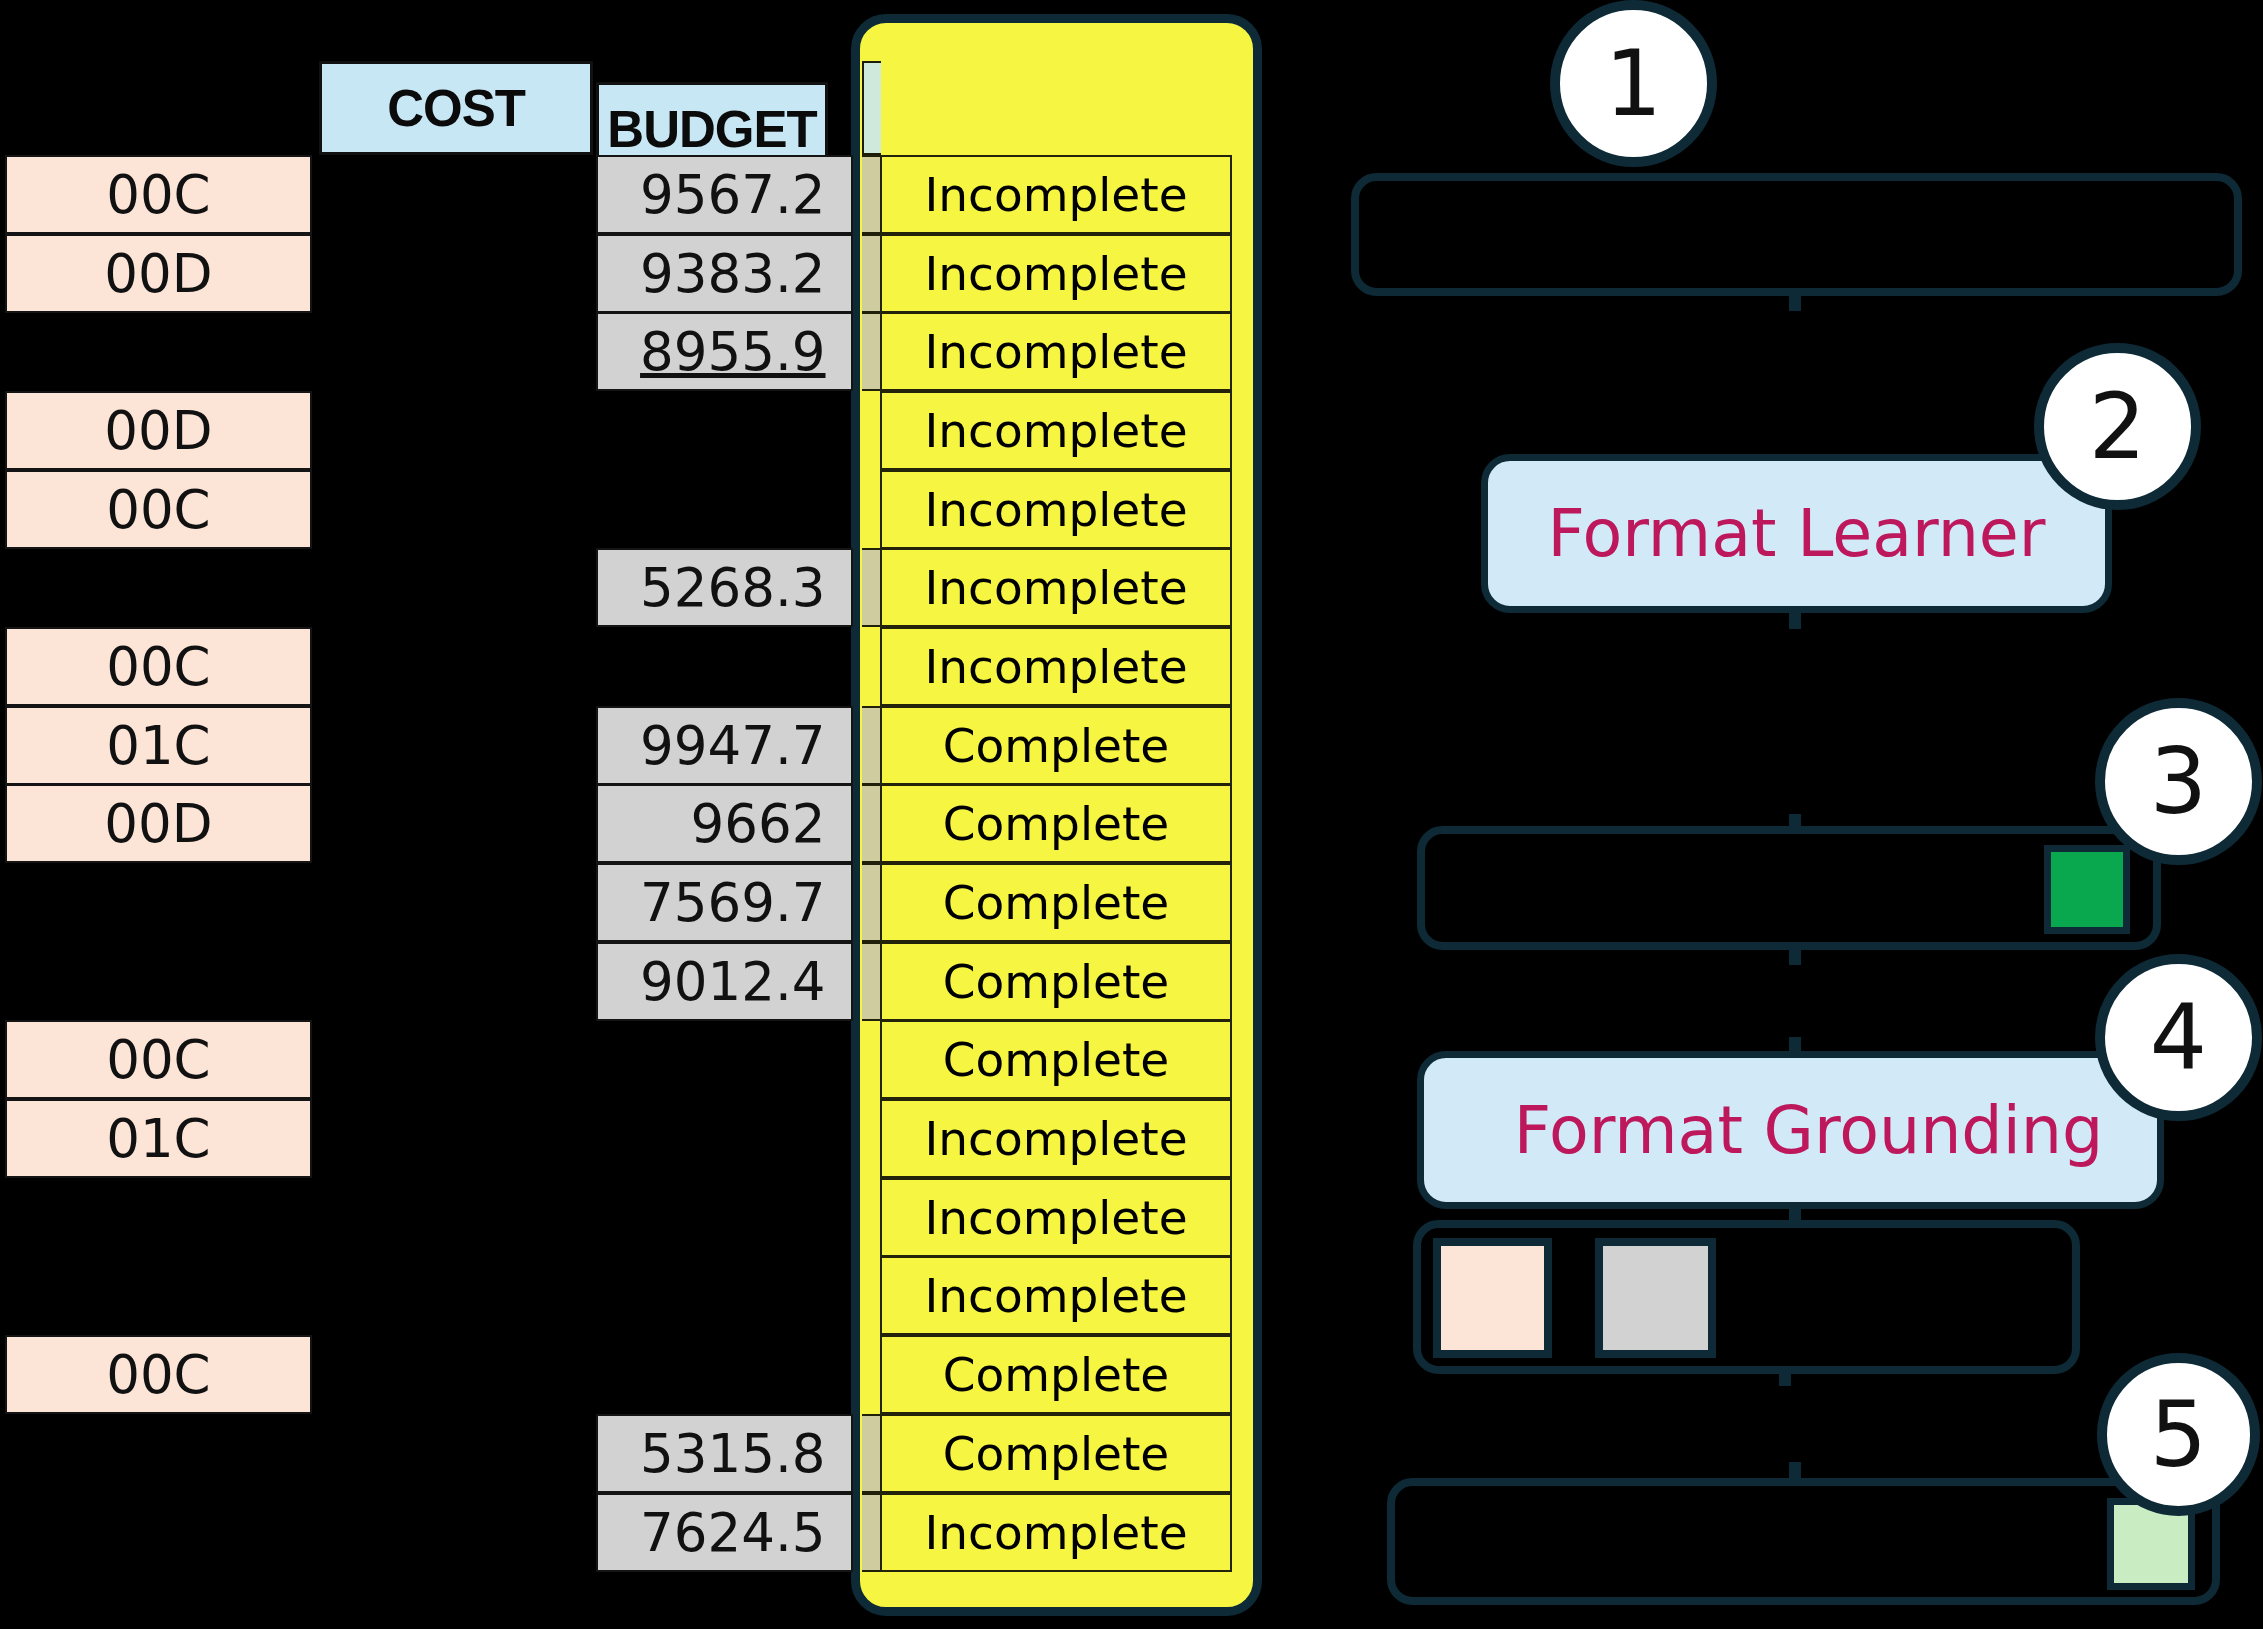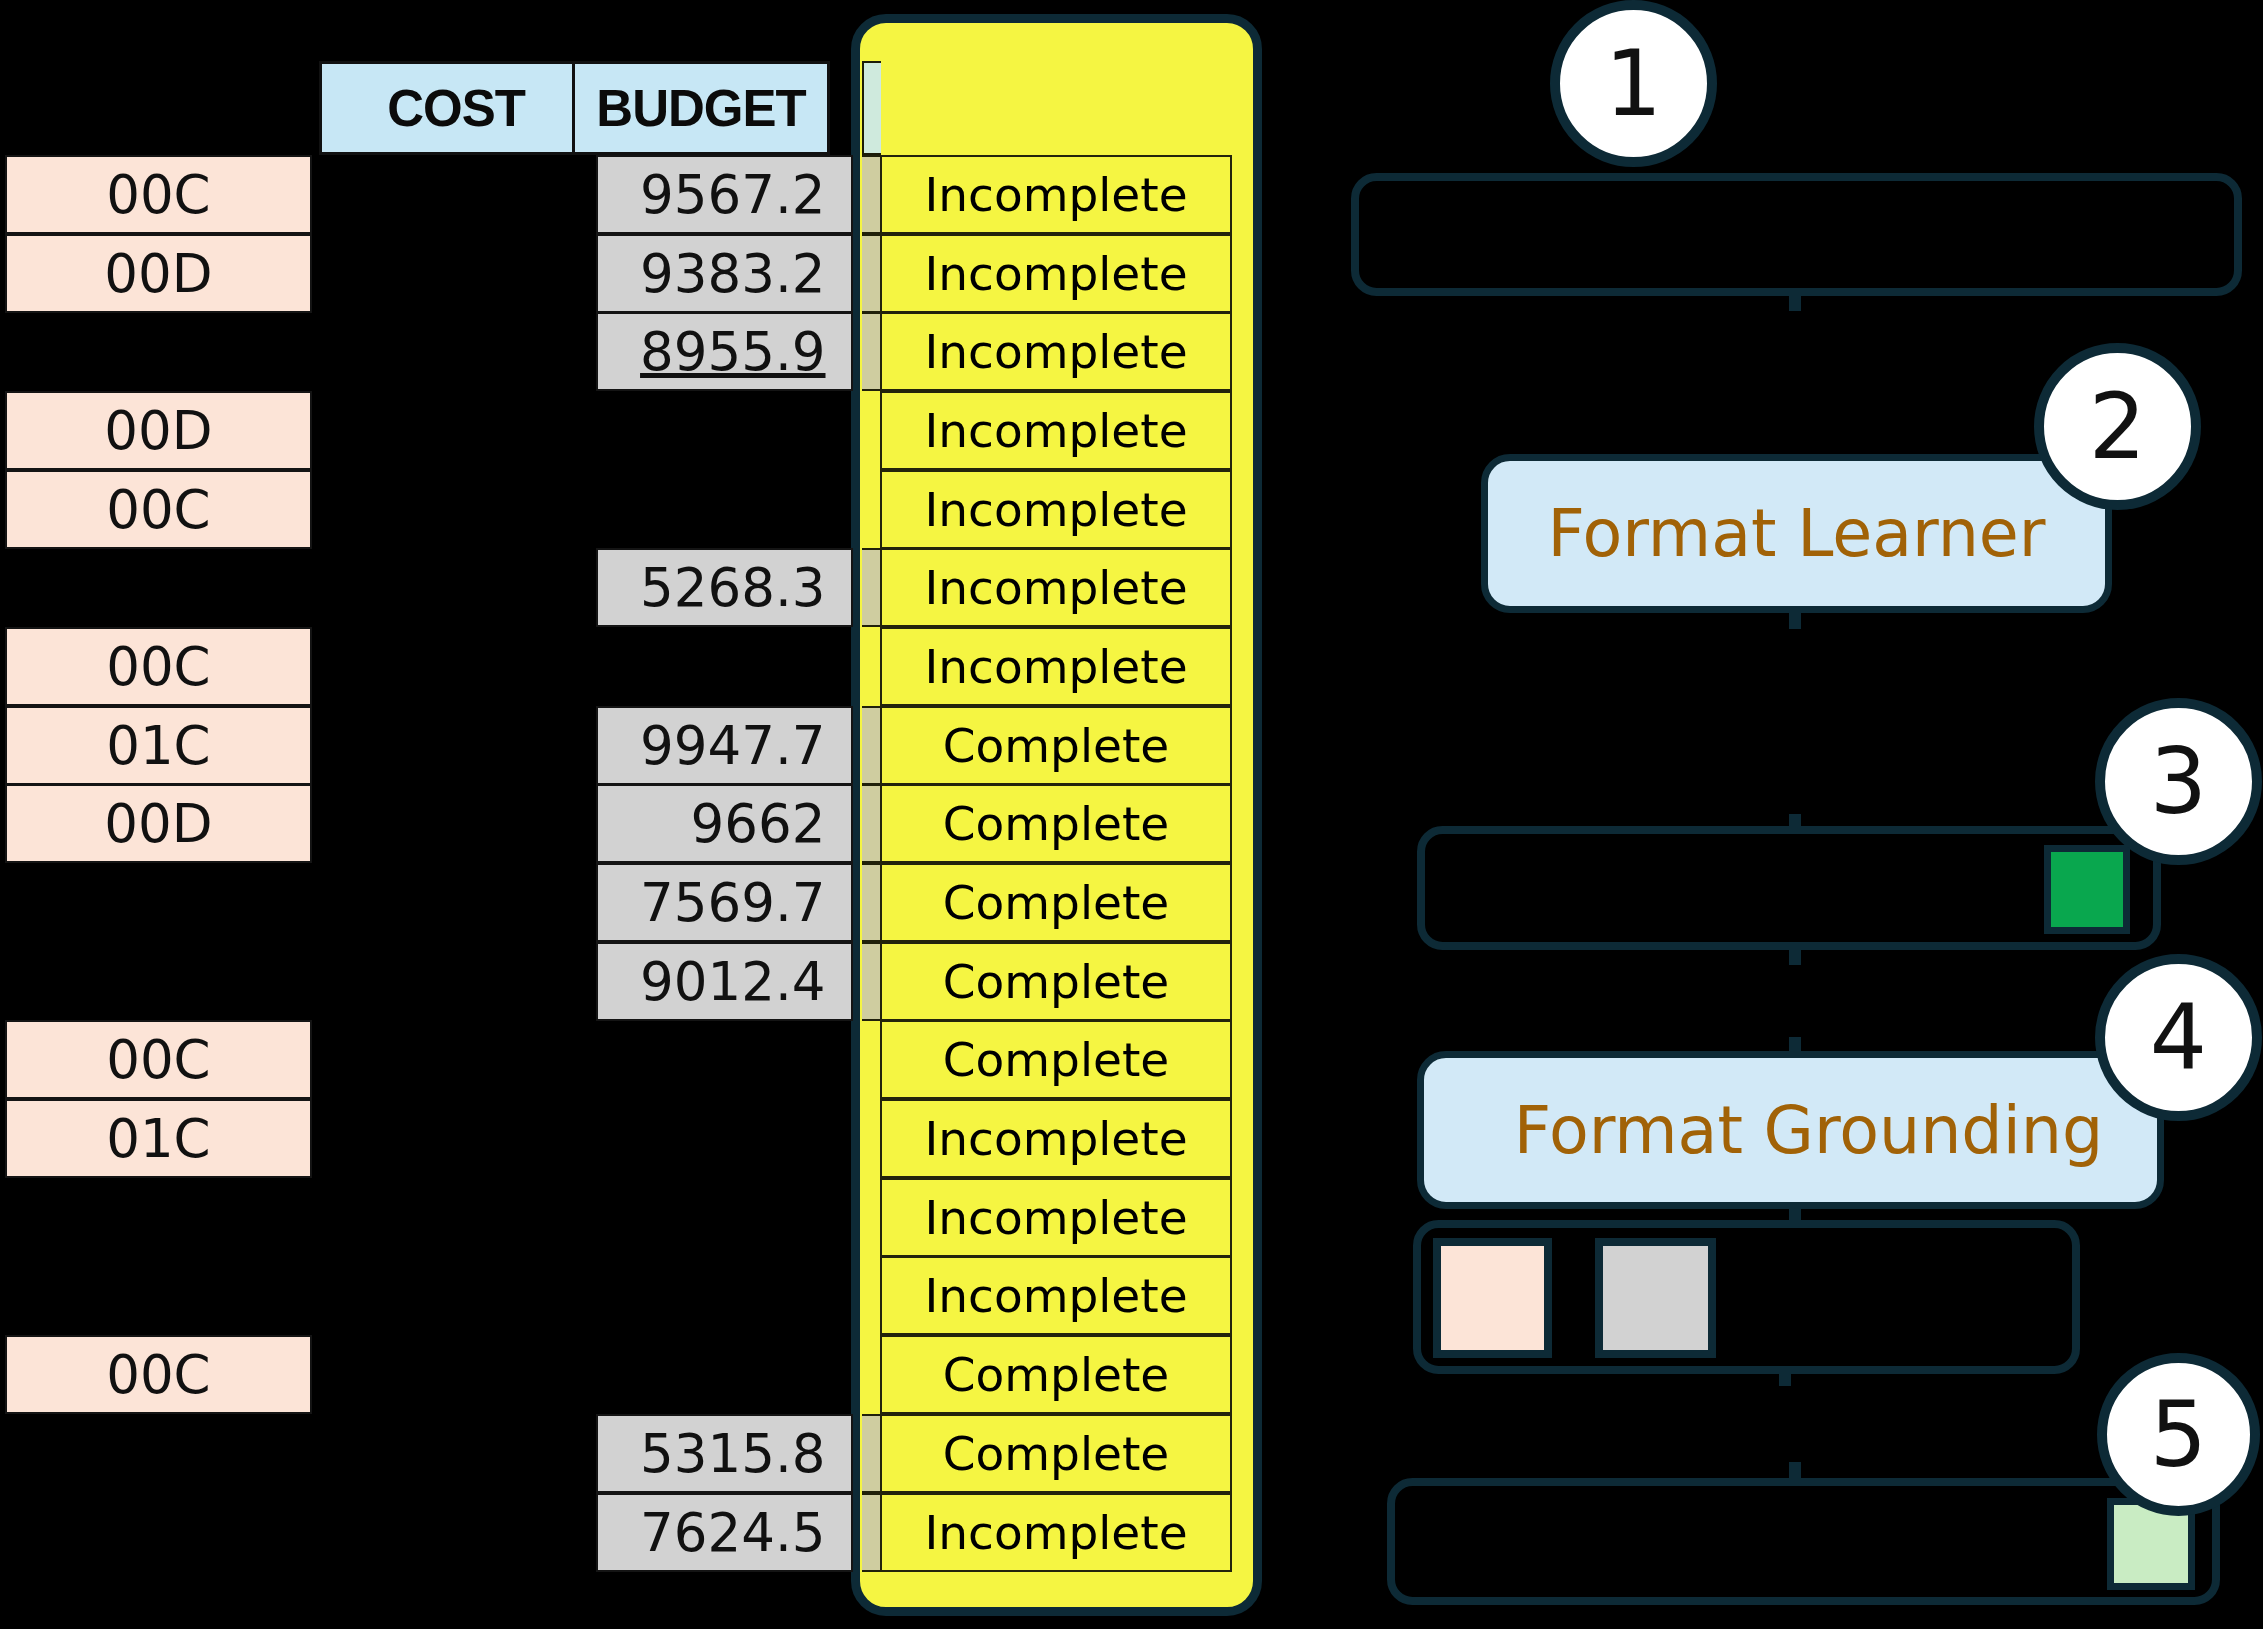--- a/index.html
+++ b/index.html
@@ -9,21 +9,21 @@
   }
   .hdr{
     position:absolute;top:61px;height:94px;box-sizing:border-box;
     background:var(--header-blue,#c7e7f5);border:3.9px solid #111;
     display:flex;align-items:center;justify-content:center;
     font-family:"Liberation Sans",sans-serif;font-weight:bold;font-size:51px;
     letter-spacing:-1px;color:#0b0b0b;z-index:3;
   }
   .hdr-org{left:4.9px;width:307px;}
   .hdr-cost{left:319px;width:274px;}
-  .hdr-budget{left:572px;width:258px;}
+  .hdr-budget{left:596px;width:232px;margin-top:21px;}
   .hdr-status{
     left:880px;width:353px;background:var(--status-header-green,#cfeadd);
     border-color:#1c1c08;z-index:3;color:#1f1f10;
   }
   .status-band{
     position:absolute;left:851px;top:13.7px;width:411px;height:1602px;box-sizing:border-box;
     background:var(--status-yellow,#f5f542);
     border:9.8px solid var(--outline-navy,#0d2a36);border-radius:35px;z-index:1;
   }
   .hdr-sliver{
@@ -59,21 +59,21 @@
   }
   .flow-box{
     position:absolute;box-sizing:border-box;
     border:8.8px solid var(--outline-navy,#0d2a36);border-radius:25.5px;
     background:transparent;z-index:4;
   }
   .node-box{
     position:absolute;box-sizing:border-box;
     border:7.8px solid var(--outline-navy,#0d2a36);border-radius:29px;
     background:var(--node-blue,#d2e9f7);display:flex;align-items:center;justify-content:center;
-    font-size:65px;color:#a16207;z-index:4;
+    font-size:65px;color:#be185d;z-index:4;
   }
   .swatch{
     position:absolute;box-sizing:border-box;border:8.8px solid var(--outline-navy,#0d2a36);z-index:5;
   }
   .nub{
     position:absolute;width:11.8px;height:17.6px;background:var(--outline-navy,#0d2a36);z-index:0;
   }
 </style>
 </head>
 <body>

